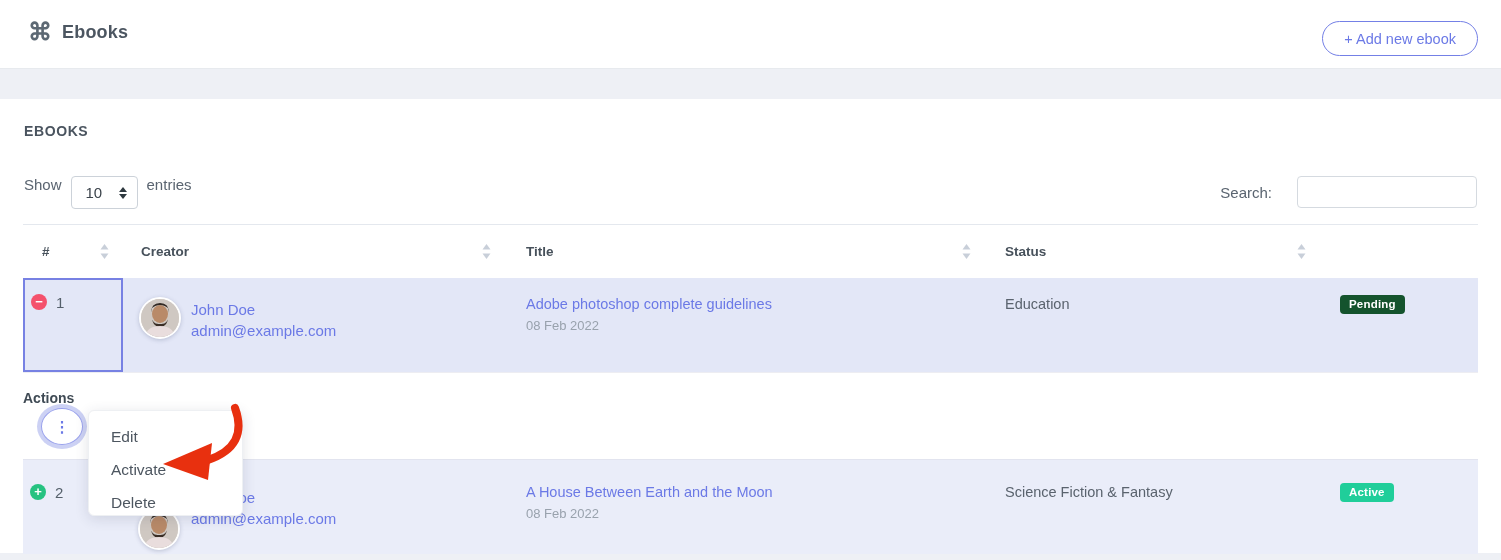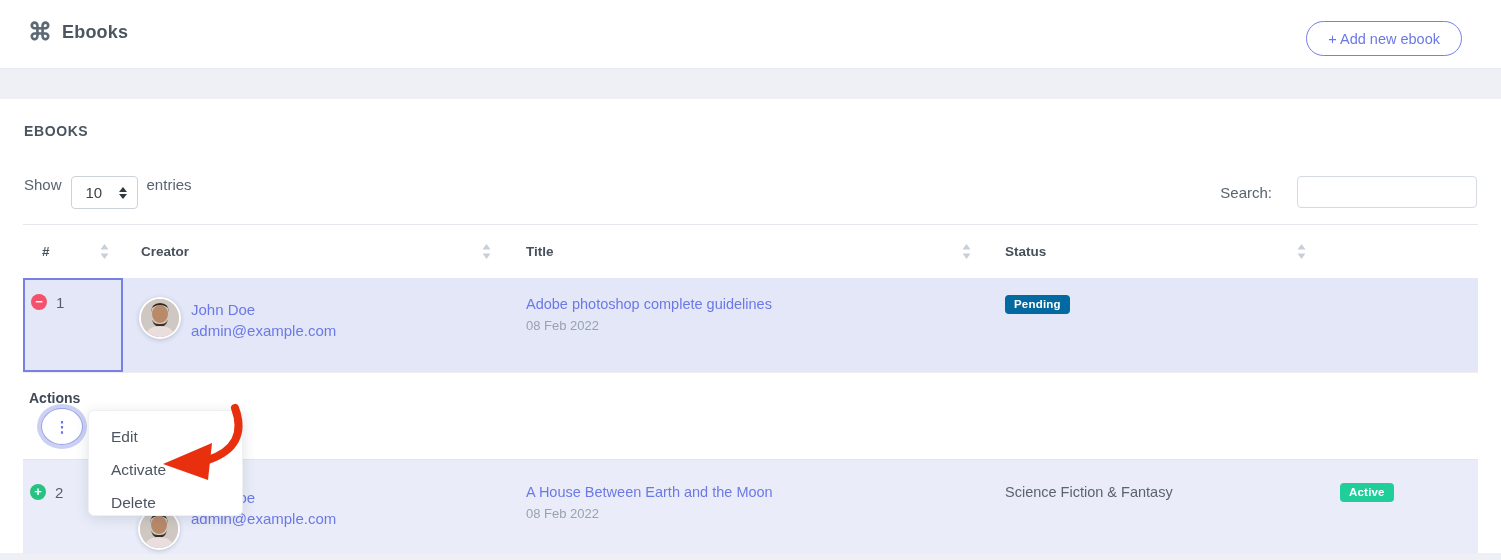--- a/index.html
+++ b/index.html
@@ -14,21 +14,21 @@
 
   
   .topbar {
     position:absolute; top:0; left:0; width:1501px; height:69px;
     background:#ffffff; border-bottom:1px solid #e7eaee;
   }
   .brand { position:absolute; left:28px; top:20px; display:flex; align-items:center; gap:10px; }
   .brand-icon { font-size:24px; line-height:24px; color:#5c6873; font-weight:bold; }
   .brand-title { font-size:18px; font-weight:bold; color:#4c5661; letter-spacing:.2px; }
   .add-btn {
-    position:absolute; right:39px; top:21px; height:35px; padding:0 21px;
+    position:absolute; right:23px; top:21px; height:35px; padding:0 21px;
     border:1px solid #7480e6; border-radius:18px; background:#ffffff;
     color:#6b79e6; font-size:14.5px; font-family:"Liberation Sans",sans-serif;
     display:flex; align-items:center; cursor:pointer;
   }
 
   
   .card { position:absolute; top:99px; left:0; width:1501px; height:454px; background:#ffffff; }
   .panel-heading {
     position:absolute; left:24px; top:24px;
     font-size:14px; font-weight:bold; letter-spacing:.6px; color:#4a545f;
@@ -98,21 +98,21 @@
   .category-text { position:absolute; left:20px; font-size:14.5px; color:#5a636e; white-space:nowrap; }
   .row1 .category-text { top:18px; } .row2 .category-text { top:24px; }
 
   .status-badge {
     position:absolute; left:20px; color:#fff; font-size:11.5px; font-weight:bold;
     padding:3px 9px 4px; border-radius:4px; letter-spacing:.2px;
   }
   .row1 .status-badge { top:17px; } .row2 .status-badge { top:23px; }
 
   
-  .actions-label { position:absolute; left:6px; top:17px; font-size:14px; font-weight:bold; color:#3f4a54; }
+  .actions-label { position:absolute; left:0; top:17px; font-size:14px; font-weight:bold; color:#3f4a54; }
   .kebab-btn {
     position:absolute; left:18px; top:35px; width:42px; height:37px; border-radius:50%;
     background:#fff; border:1px solid #99a1ec; box-shadow:0 0 0 4px #ccd1f4;
     display:flex; align-items:center; justify-content:center; cursor:pointer;
   }
   .kebab-glyph { color:#6b79e6; font-size:15px; font-weight:bold; line-height:1; }
 
   
   .dropdown {
     position:absolute; left:88px; top:410px; width:155px; height:106px; z-index:20;
@@ -203,21 +203,24 @@
             </svg>
         </span>
         <span class="creator-name">John Doe</span>
         <span class="creator-email">admin@example.com</span>
       </div>
       <div class="cell">
         <span class="ebook-title">Adobe photoshop complete guidelines</span>
         <span class="ebook-date">08 Feb 2022</span>
       </div>
       <div class="cell">
-        <span class="status-badge" style="background-color: #0369a1;">Pending</span>
+        <span class="category-text">Education</span>
+      </div>
+      <div class="cell">
+        <span class="status-badge" style="background-color: #14532d;">Pending</span>
       </div>
     </div>
 
     <div class="childrow">
       <div class="actions-label">Actions</div>
       <div class="kebab-btn">
         <span class="kebab-glyph">⋮</span>
       </div>
     </div>
 

